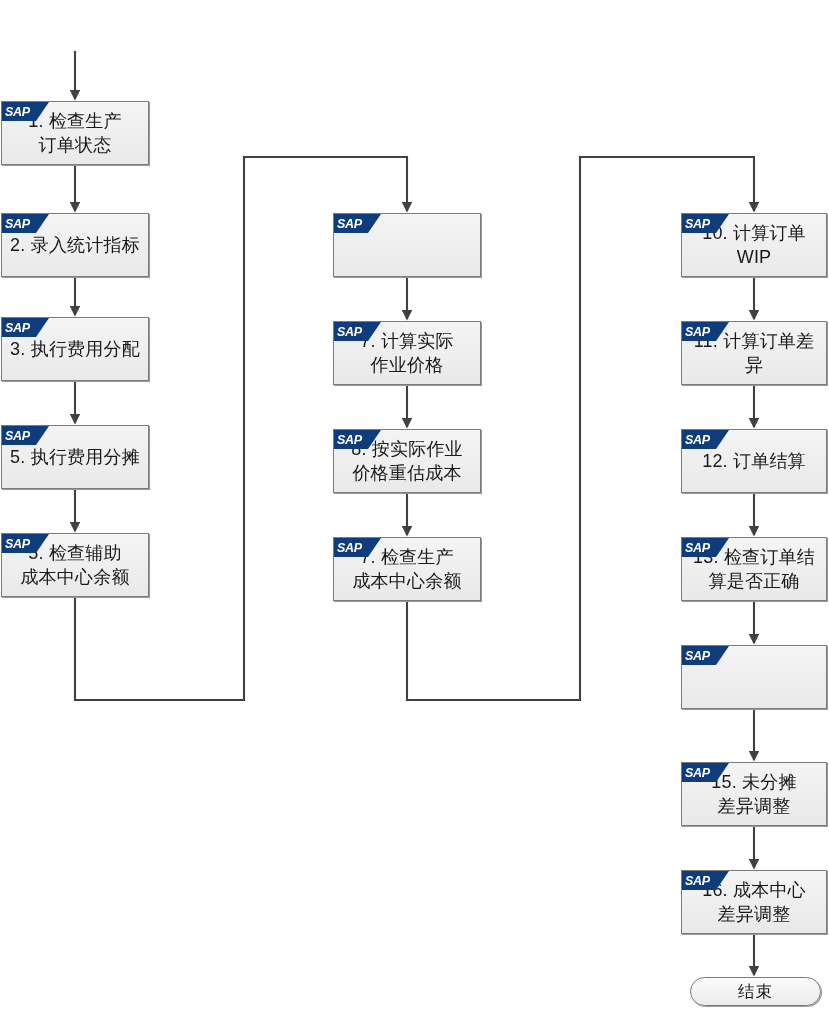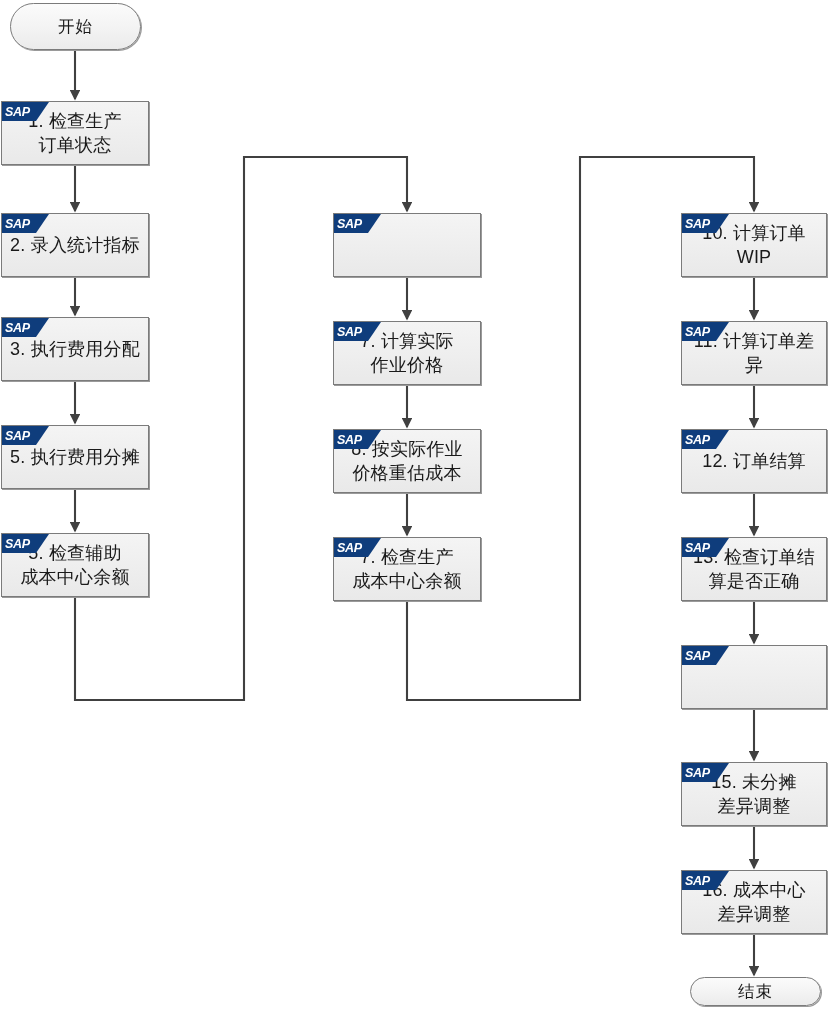--- a/index.html
+++ b/index.html
@@ -105,23 +105,20 @@
       <line x1="754" y1="278" x2="754" y2="319" marker-end="url(#arrow)"></line>
       <line x1="754" y1="386" x2="754" y2="427" marker-end="url(#arrow)"></line>
       <line x1="754" y1="494" x2="754" y2="535" marker-end="url(#arrow)"></line>
       <line x1="754" y1="602" x2="754" y2="643" marker-end="url(#arrow)"></line>
       <line x1="754" y1="710" x2="754" y2="760" marker-end="url(#arrow)"></line>
       <line x1="754" y1="827" x2="754" y2="868" marker-end="url(#arrow)"></line>
       <line x1="754" y1="935" x2="754" y2="975" marker-end="url(#arrow)"></line>
     </g>
   </svg>
 
-  <div class="term" id="t-start" style="left: 10px; top: 3px; width: 131px; height: 47px;">
-    <span class="term-label">开始</span>
-  </div>
 
   <div class="term" id="t-end" style="left: 690px; top: 977px; width: 131px; height: 29px;">
     <span class="term-label">结束</span>
   </div>
 
   <div id="node-layer">
       <div class="node" id="n1" style="left: 1px; top: 101px; width: 148px; height: 64px;">
         <span class="sap-badge">
           <svg width="47" height="19" viewBox="0 0 47 19" xmlns="http://www.w3.org/2000/svg">
             <path d="M0 0 H47 L34 19 H0 Z" fill="#0f3d7c"></path>

